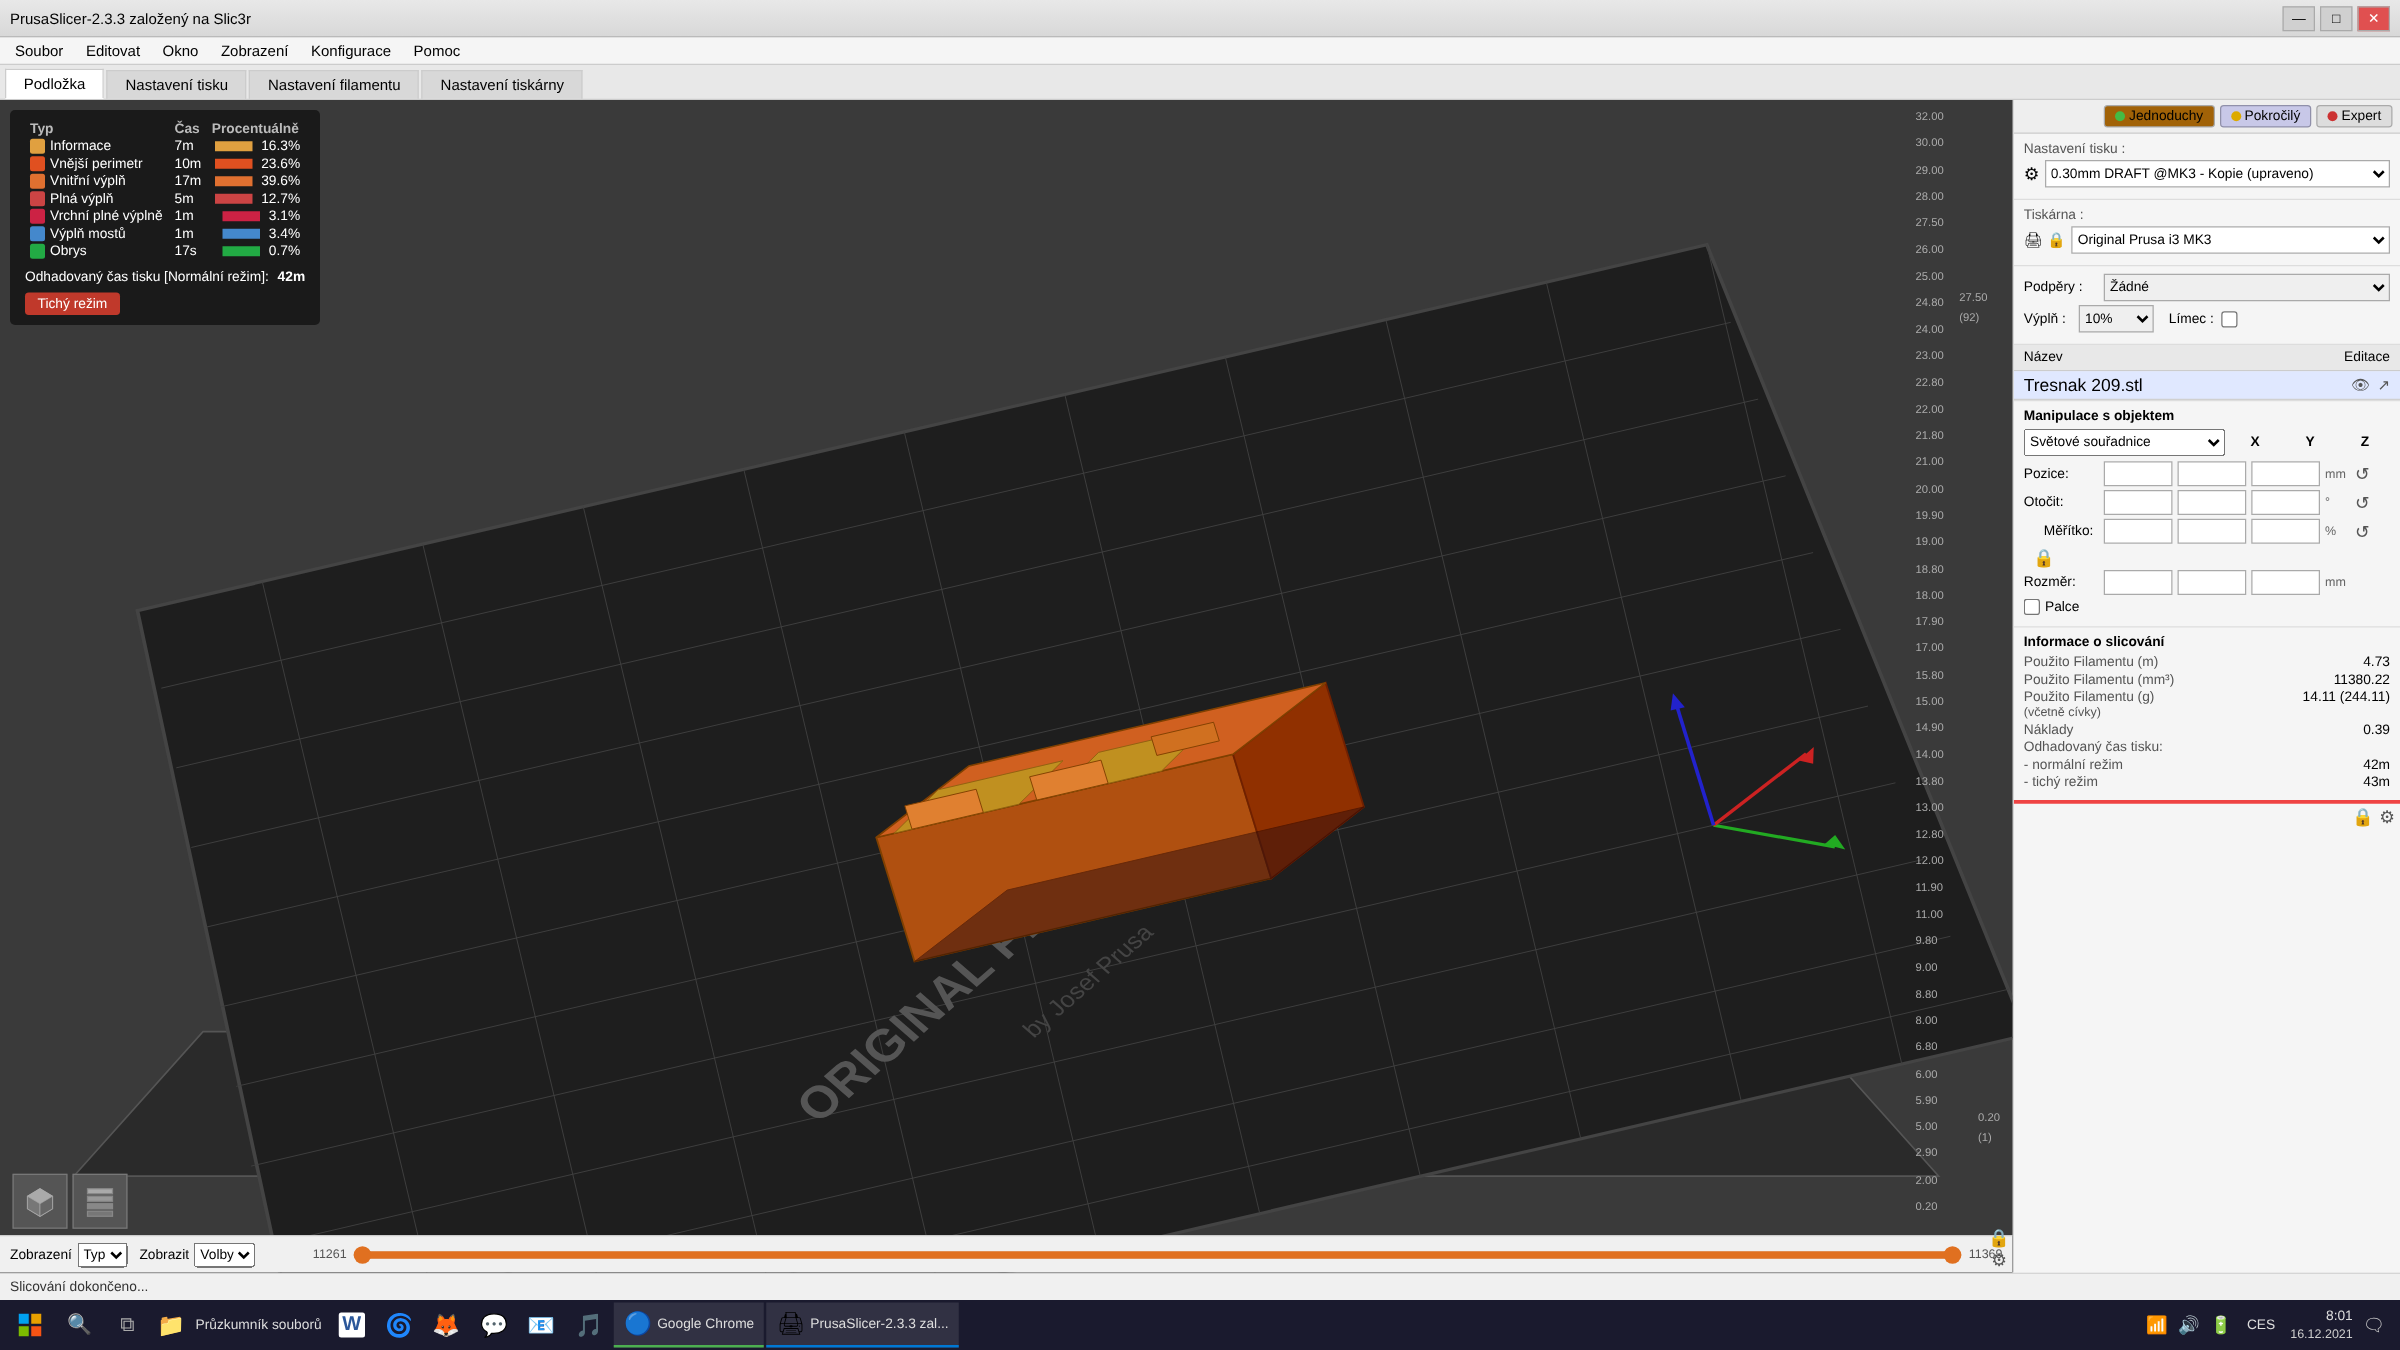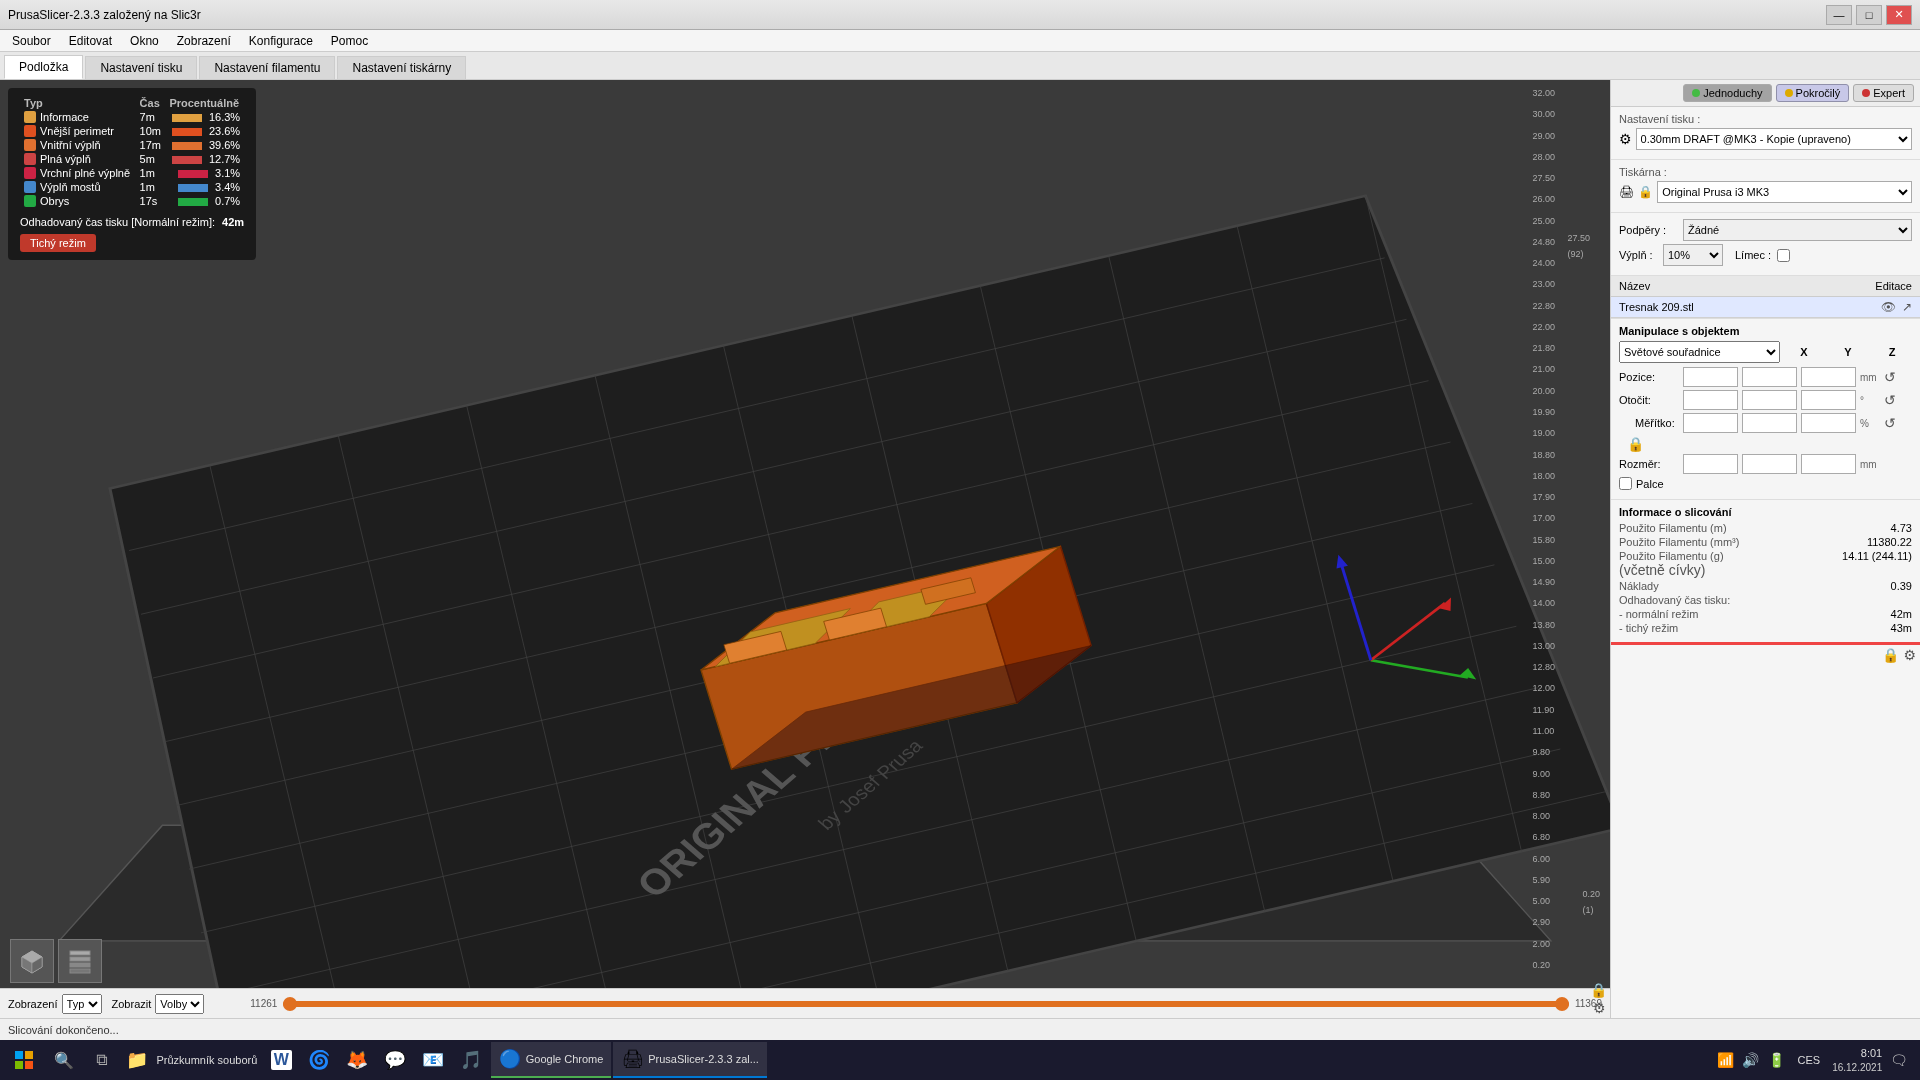--- a/index.html
+++ b/index.html
@@ -611,21 +611,21 @@
 
     <div style="position:absolute;right:0;bottom:0;display:flex;flex-direction:column;align-items:center;padding:2px;gap:2px;">
       <div style="font-size:14px;cursor:pointer;color:#555;">🔒</div>
       <div style="font-size:14px;cursor:pointer;color:#555;">⚙</div>
     </div>
   </div>
 
   <div id="right-panel" style="width:310px;background:#f5f5f5;border-left:1px solid #ccc;overflow-y:auto;font-size:12px;display:flex;flex-direction:column;">
 
     <div id="mode-buttons" style="display:flex;justify-content:flex-end;padding:4px 6px;gap:4px;background:#eee;border-bottom:1px solid #ccc;">
-      <button class="mode-btn" style="padding:2px 8px;font-size:11px;border:1px solid #aaa;background:#a3a3a3;border-radius:3px;display:flex;align-items:center;gap:3px;">
+      <button class="mode-btn" style="padding:2px 8px;font-size:11px;border:1px solid #aaa;background:#a16207;border-radius:3px;display:flex;align-items:center;gap:3px;">
         <span style="width:8px;height:8px;border-radius:50%;background:#44bb44;display:inline-block;"></span>
         <span>Jednoduchy</span>
       </button>
       <button class="mode-btn active" style="padding:2px 8px;font-size:11px;border:1px solid #9090aa;background:#c8c8e8;border-radius:3px;display:flex;align-items:center;gap:3px;">
         <span style="width:8px;height:8px;border-radius:50%;background:#ddaa00;display:inline-block;"></span>
         <span>Pokročilý</span>
       </button>
       <button class="mode-btn" style="padding:2px 8px;font-size:11px;border:1px solid #aaa;background:#ddd;border-radius:3px;display:flex;align-items:center;gap:3px;">
         <span style="width:8px;height:8px;border-radius:50%;background:#cc3333;display:inline-block;"></span>
         <span>Expert</span>
@@ -670,21 +670,21 @@
         <input type="checkbox" style="margin-left: 2px;">
       </div>
     </div>
 
     <div id="object-list">
       <div class="obj-list-header">
         <span>Název</span>
         <span>Editace</span>
       </div>
       <div class="obj-row">
-        <span style="flex:1;font-size:11px;">Tresnak 209.stl</span>
+        <span style="flex:1;font-size:14px;">Tresnak 209.stl</span>
         <span class="obj-icon">👁</span>
         <span class="obj-icon">↗</span>
       </div>
     </div>
 
     <div class="manip-section">
       <div class="manip-title">Manipulace s objektem</div>
       <div style="display:flex;align-items:center;gap:4px;margin-bottom:4px;">
         <select style="height:22px;font-size:11px;flex:1;">
           <option>Světové souřadnice</option>
@@ -745,21 +745,21 @@
         <span class="info-label">Použito Filamentu (m)</span>
         <span class="info-value">4.73</span>
       </div>
       <div class="info-row">
         <span class="info-label">Použito Filamentu (mm³)</span>
         <span class="info-value">11380.22</span>
       </div>
       <div class="info-row">
         <span class="info-label">
           <span>Použito Filamentu (g)</span><br>
-          <span style="font-size:14px;">(včetně cívky)</span>
+          <span style="font-size:10px;">(včetně cívky)</span>
         </span>
         <span class="info-value">14.11 (244.11)</span>
       </div>
       <div class="info-row">
         <span class="info-label">Náklady</span>
         <span class="info-value">0.39</span>
       </div>
       <div class="info-row">
         <span class="info-label">Odhadovaný čas tisku:</span>
       </div>

